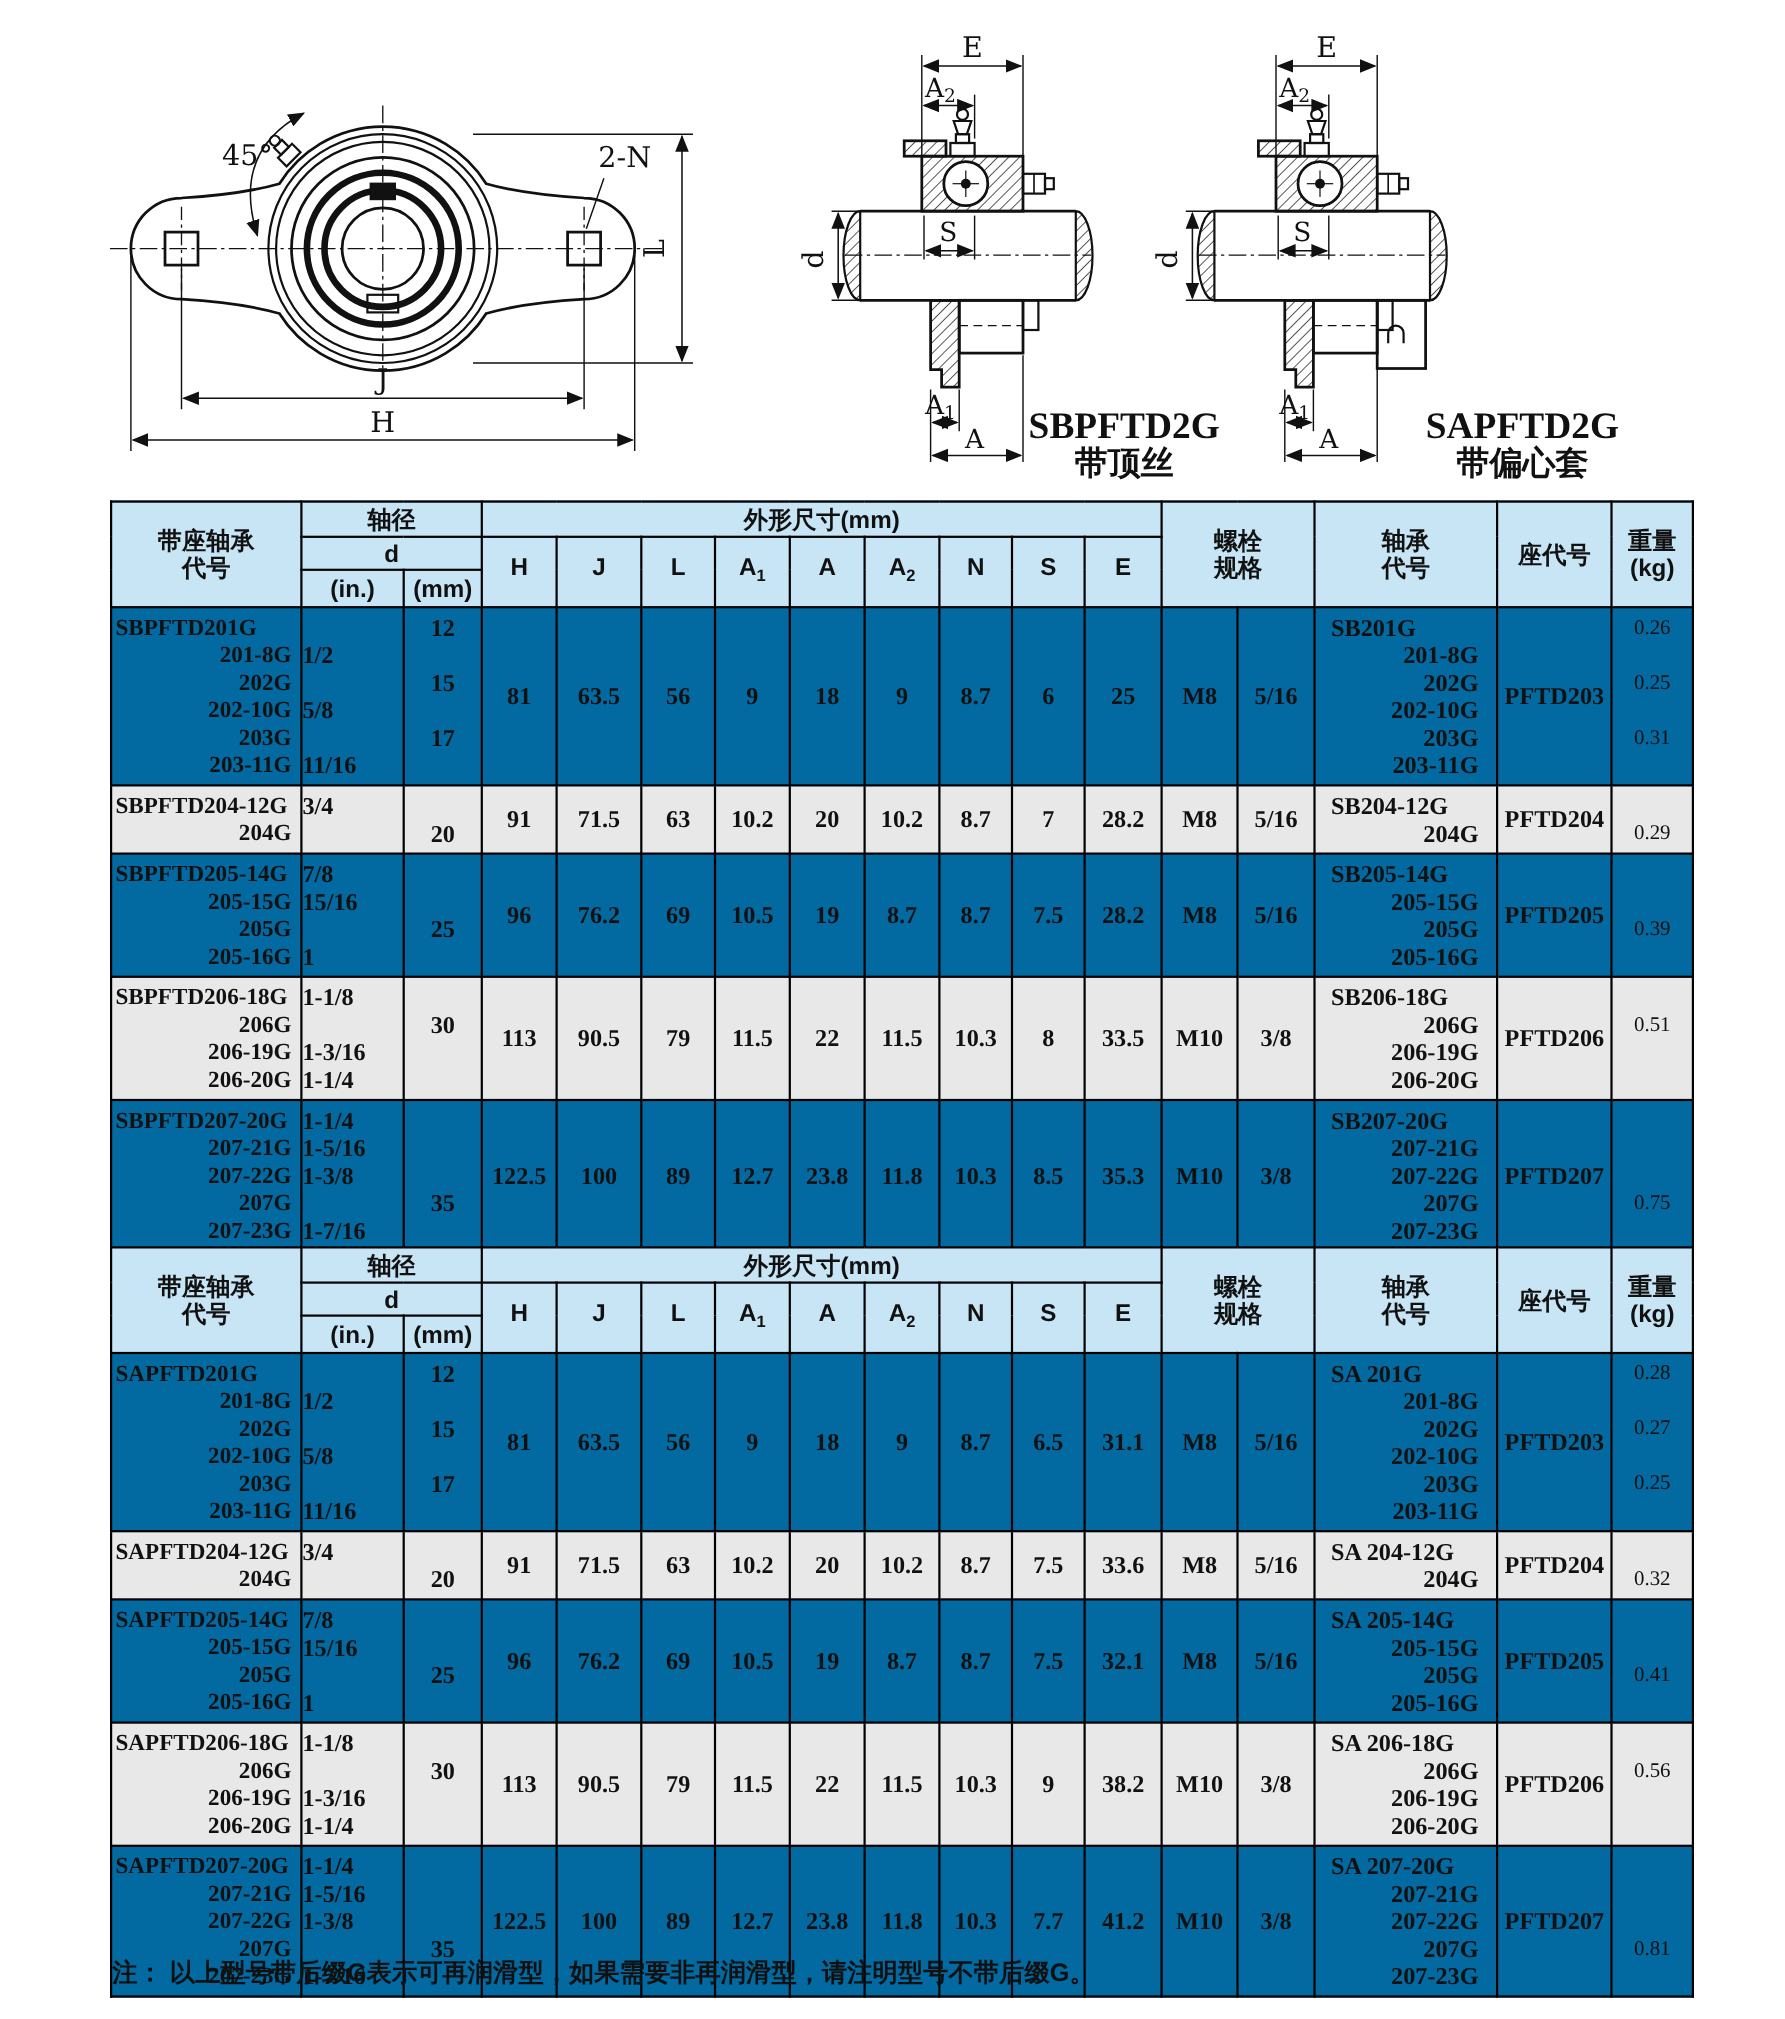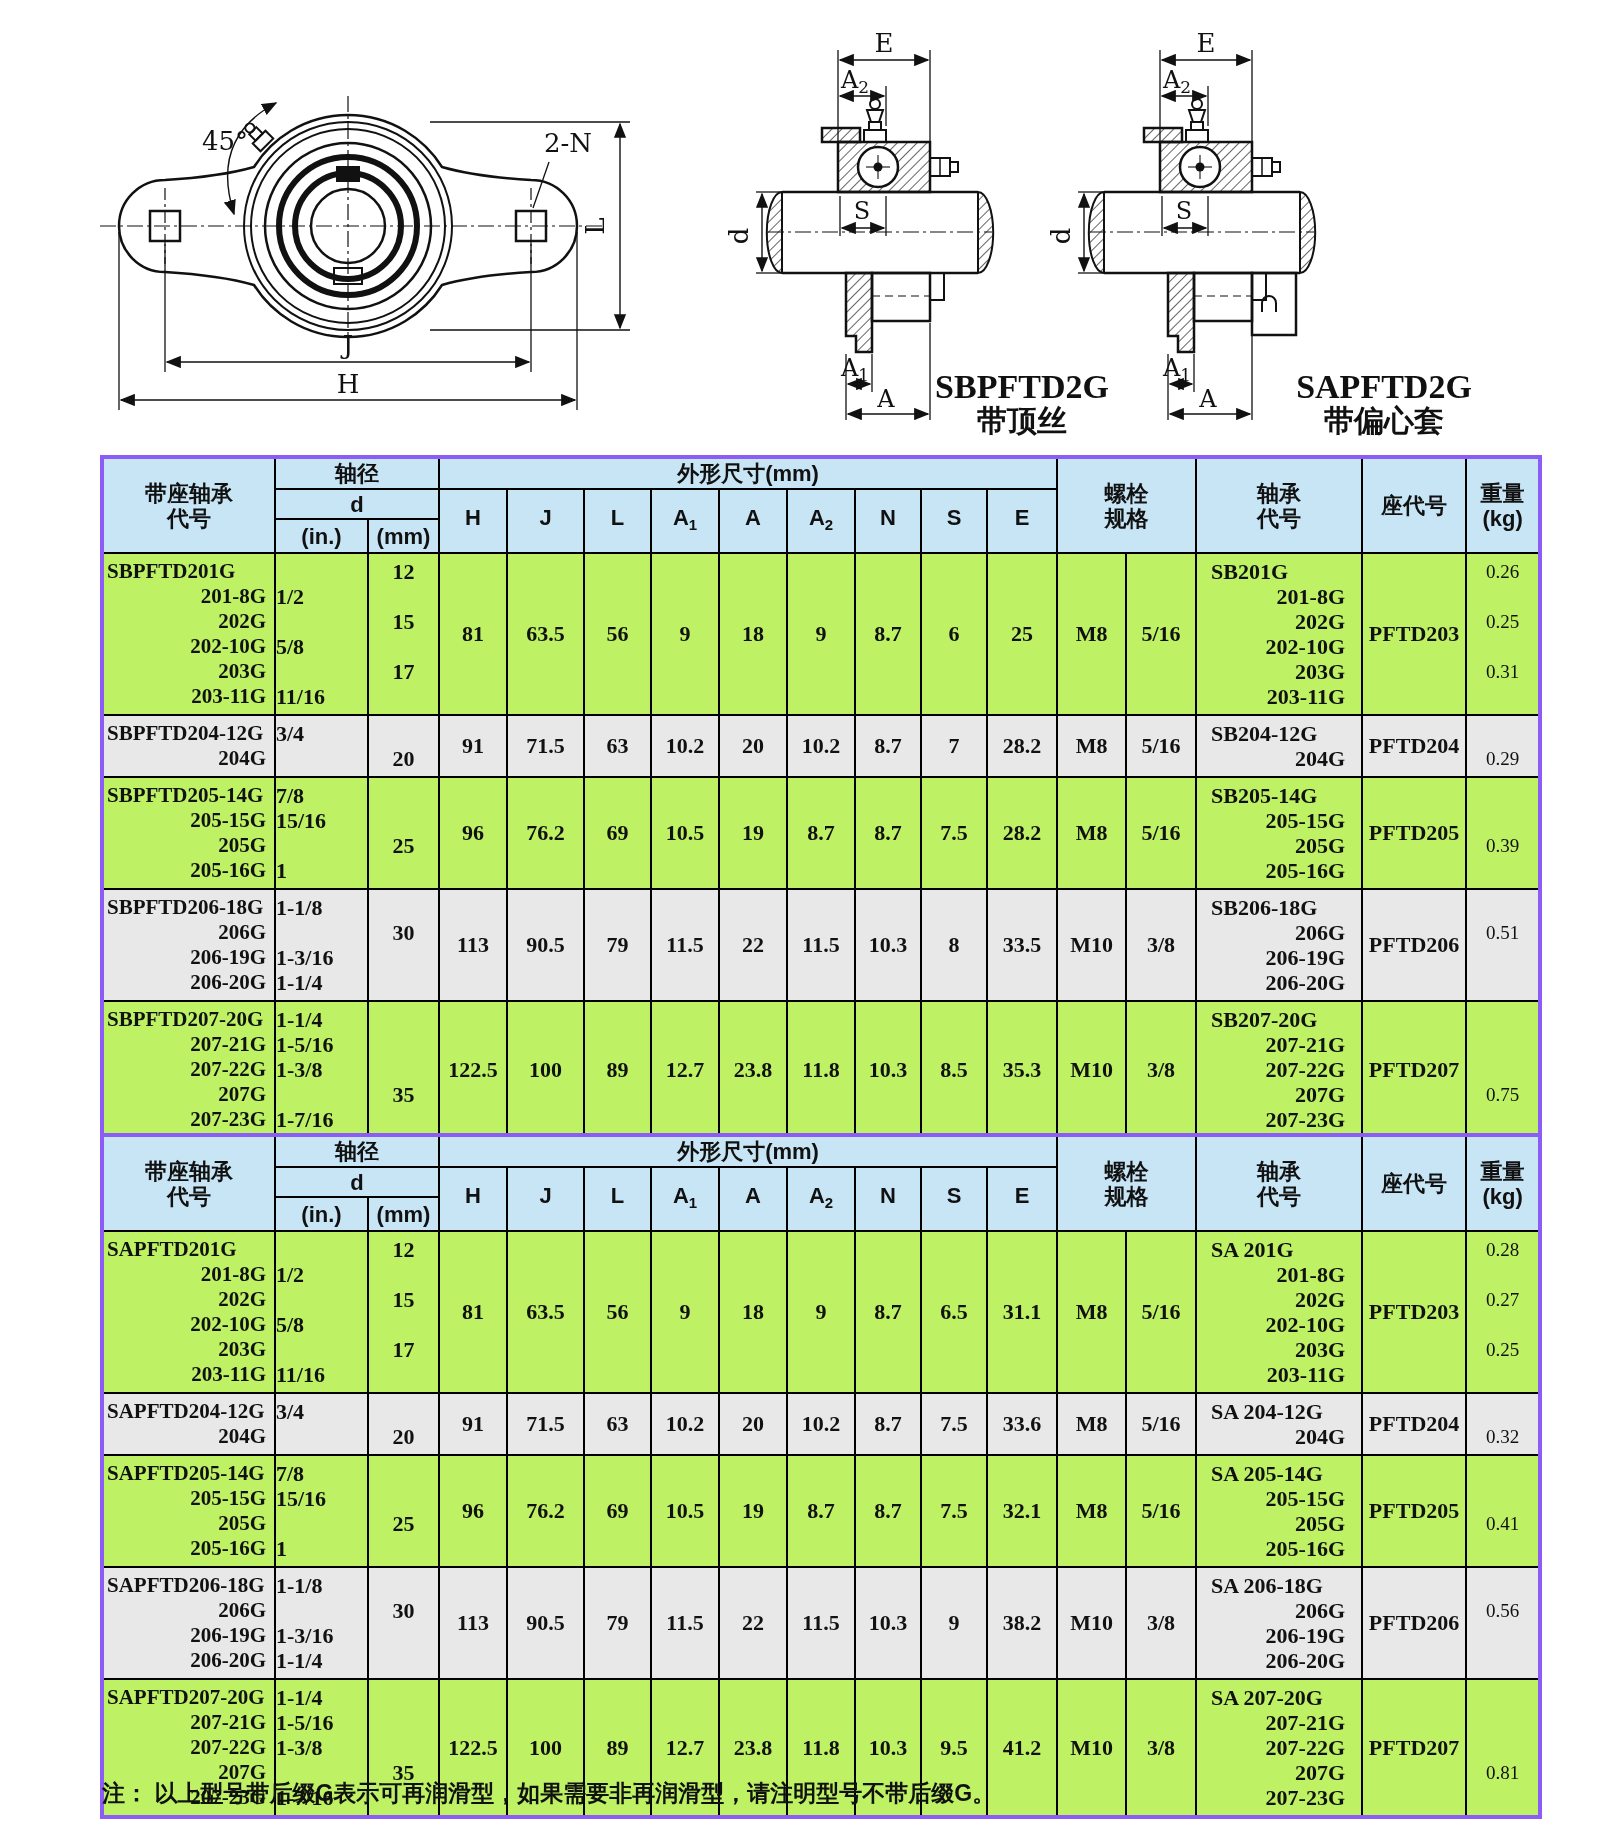--- a/index.html
+++ b/index.html
@@ -8,21 +8,21 @@
   
   #drawings{position:absolute;left:0;top:0;}
   svg text{fill:#111;}
   .dimtxt{font-family:"DejaVu Serif",serif;font-size:26px;}
   .dimtxt-sm{font-family:"DejaVu Serif",serif;font-size:24px;}
   .subtxt{font-family:"DejaVu Serif",serif;font-size:17px;}
   .cap-model{font-family:"Liberation Serif",serif;font-weight:bold;font-size:34px;}
   .cap-type{font-weight:bold;font-size:30px;}
   
   table.spec{position:absolute;border-collapse:collapse;table-layout:fixed;
-             border:4px solid #8b5cf6;background:#bef264;}
+             border:2px solid #8b5cf6;background:#0369a1;}
   table.spec th,table.spec td{border:2px solid #000;padding:0;vertical-align:middle;}
   table.spec th{background:#c7e5f5;font-weight:bold;font-size:22px;line-height:25px;}
   table.spec th sub{font-size:15px;}
   table.spec th .hl{display:block;line-height:25px;}
   tr.shaded td{background:#e8e8e8;}
   td.num{font-family:"Liberation Serif",serif;font-weight:bold;font-size:22px;text-align:center;}
   .lines{padding:5px 0;}
   .ln{height:25px;line-height:25px;white-space:nowrap;}
   .k-code .ln{font-family:Liberation Serif, serif;font-weight:bold;font-size:21px;
               text-align:right;padding-right:8px;}
@@ -831,21 +831,21 @@
               <div class="ln"></div>
             </div>
           </td>
           <td class="num">122.5</td>
           <td class="num">100</td>
           <td class="num">89</td>
           <td class="num">12.7</td>
           <td class="num">23.8</td>
           <td class="num">11.8</td>
           <td class="num">10.3</td>
-          <td class="num">9.5</td>
+          <td class="num">7.7</td>
           <td class="num">41.2</td>
           <td class="num">M10</td>
           <td class="num">3/8</td>
           <td class="">
             <div class="lines k-bcode">
               <div class="ln first">SA 207-20G</div>
               <div class="ln">207-21G</div>
               <div class="ln">207-22G</div>
               <div class="ln">207G</div>
               <div class="ln">207-23G</div>

